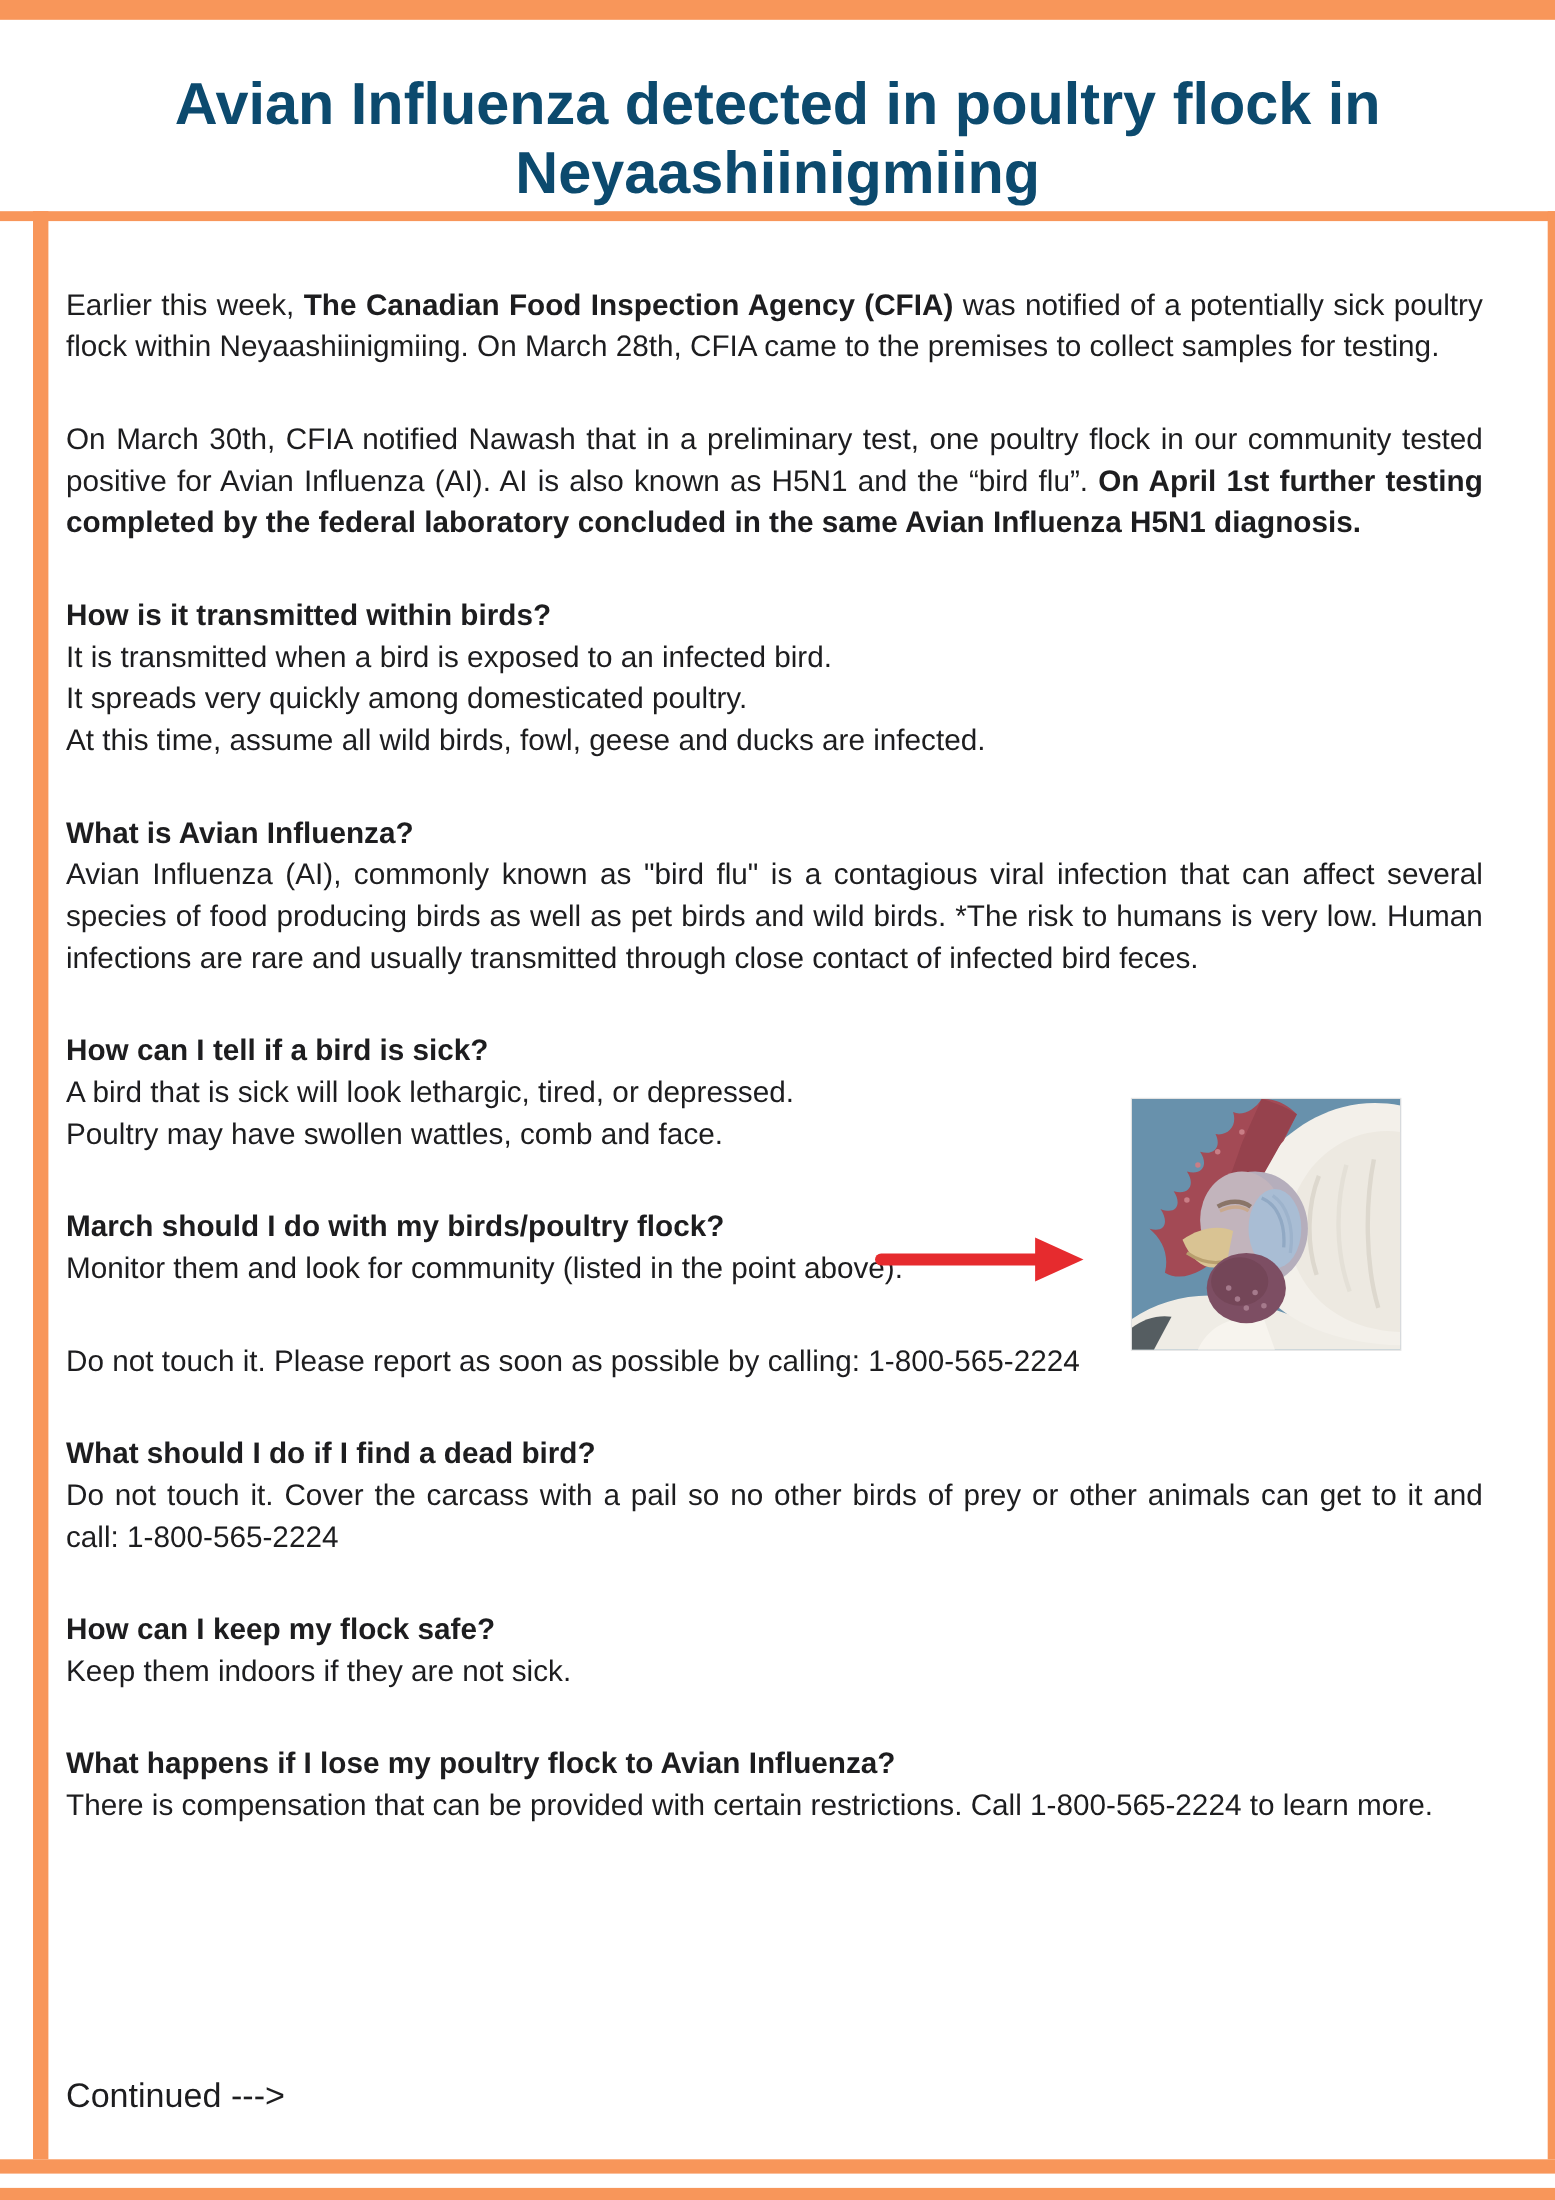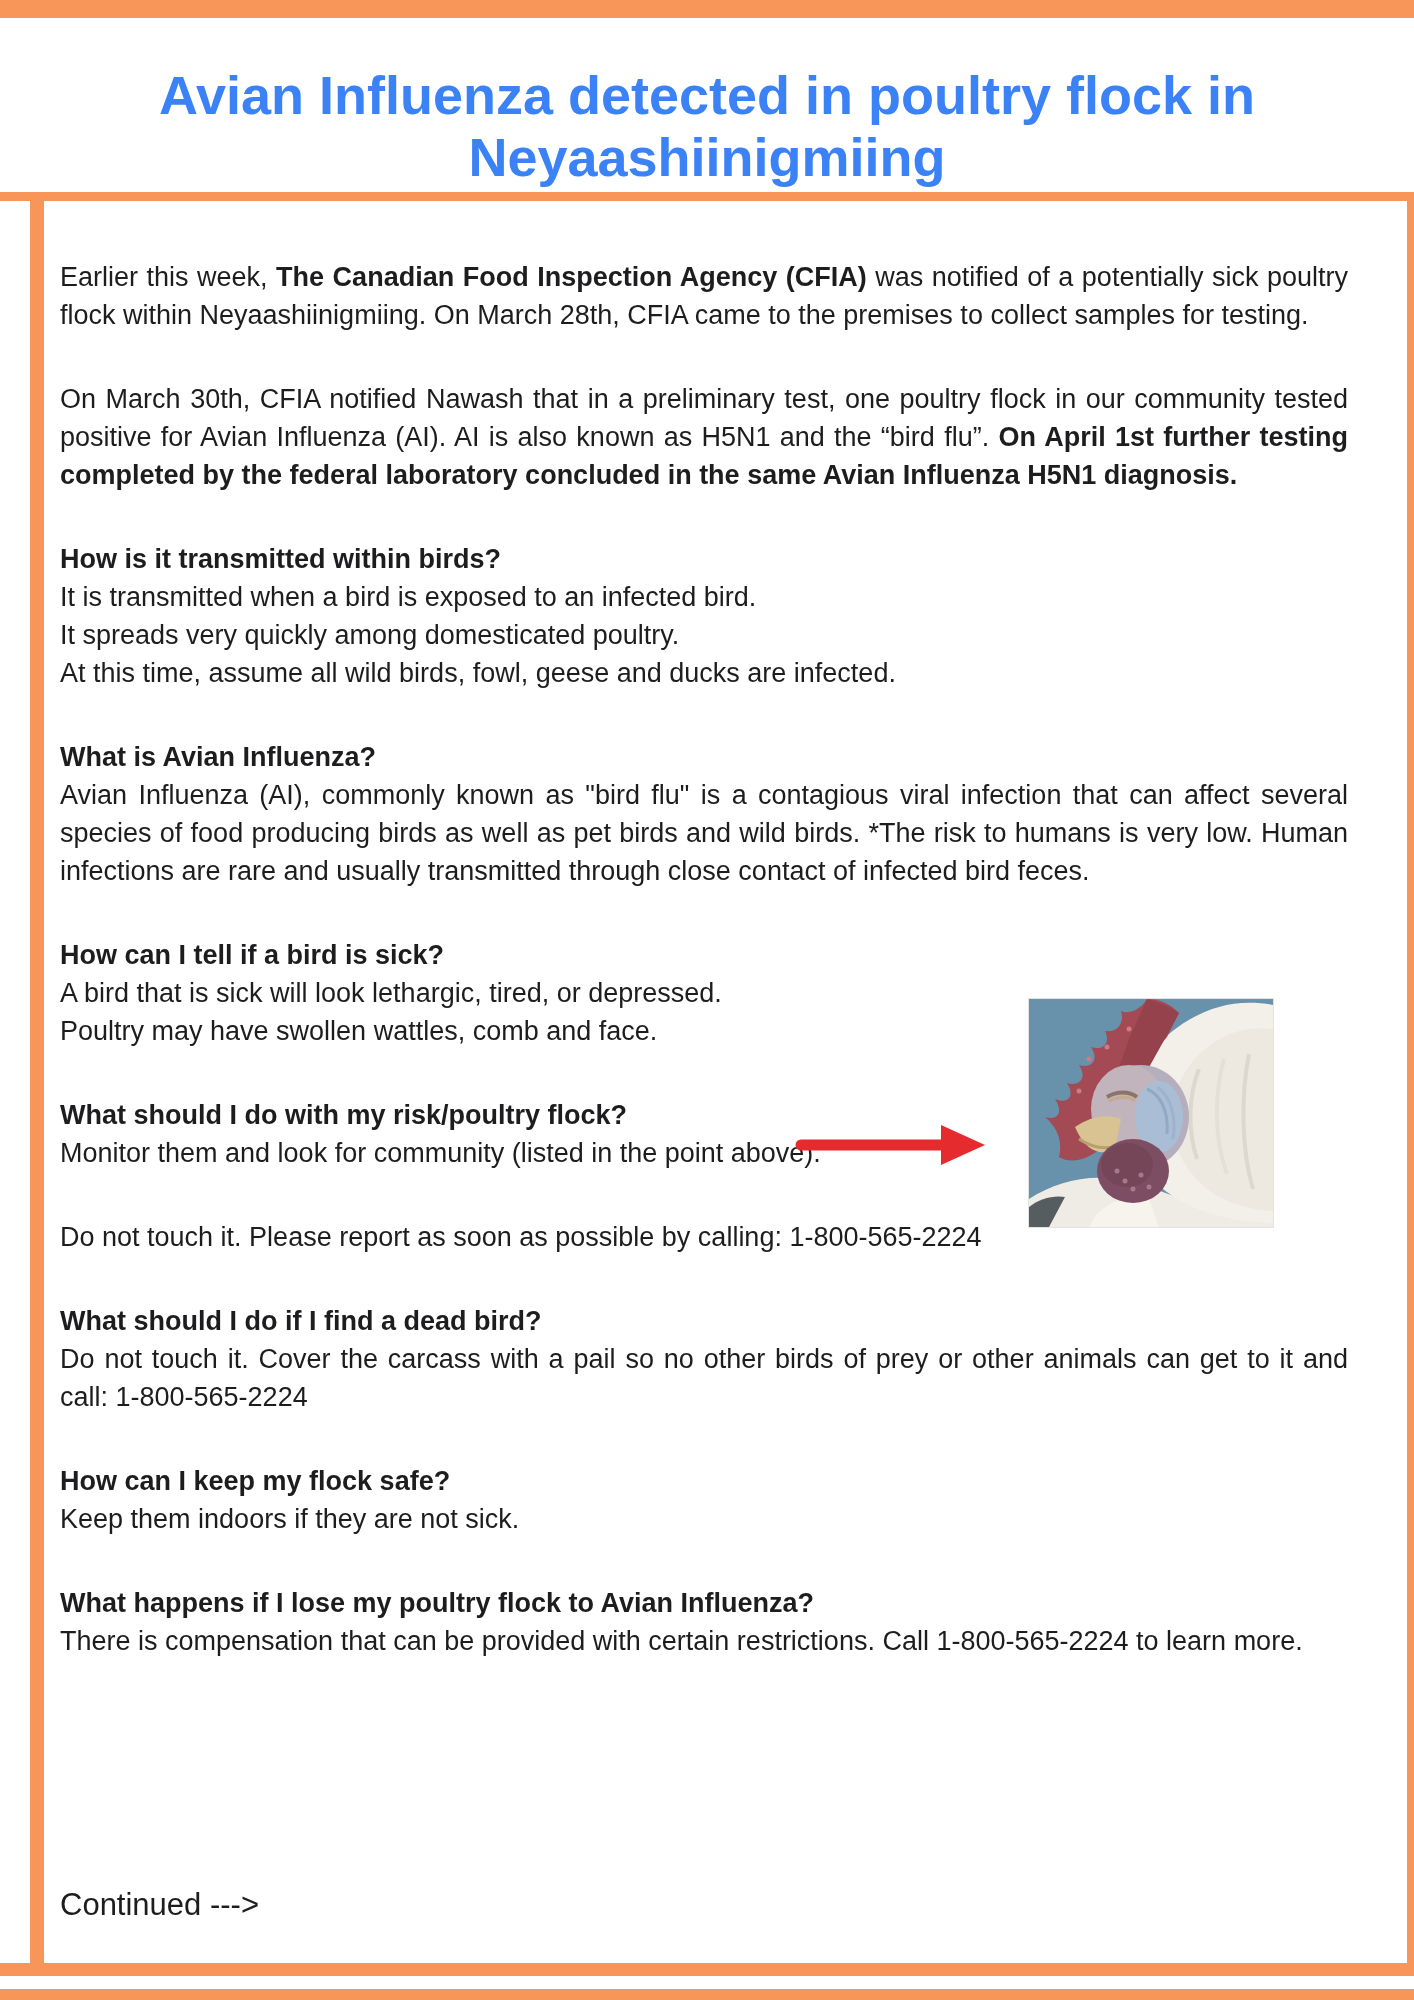--- a/index.html
+++ b/index.html
@@ -17,21 +17,21 @@
   .rule-title{position:absolute;left:0;top:192px;width:100%;height:9px;background:var(--orange);}
   .bar-left{position:absolute;left:30px;top:192px;width:14px;height:1771px;background:var(--orange);}
   .bar-right{position:absolute;right:0;top:192px;width:7px;height:1771px;background:var(--orange);}
   .rule-bottom{position:absolute;left:0;top:1963px;width:100%;height:13px;background:var(--orange);}
   .bar-bottom{position:absolute;left:0;top:1989px;width:100%;height:11px;background:var(--orange);}
   
   .title{
     position:absolute;left:0;top:28px;width:100%;
     text-align:center;
     font-size:54px;line-height:62px;font-weight:700;
-    letter-spacing:0px;color:#3b82f6;
+    letter-spacing:0px;color:#0c4a6e;
   }
   
   .content{
     position:absolute;left:60px;top:258px;width:1288px;
     font-size:27px;line-height:38px;
   }
   .block{margin:0 0 46px 0;}
   .block.justify .ptext{text-align:justify;}
   .qhead{font-weight:700;}
   .ptext .b{font-weight:700;margin-top:30px;}
@@ -78,21 +78,21 @@
       <div class="block justify">
         <div class="qhead">What is Avian Influenza?</div>
         <div class="ptext">Avian Influenza (AI), commonly known as "bird flu" is a contagious viral infection that can affect several species of food producing birds as well as pet birds and wild birds. *The risk to humans is very low. Human infections are rare and usually transmitted through close contact of infected bird feces.</div>
       </div>
       <div class="block">
         <div class="qhead">How can I tell if a bird is sick?</div>
         <div class="ptext">A bird that is sick will look lethargic, tired, or depressed.</div>
         <div class="ptext">Poultry may have swollen wattles, comb and face.</div>
       </div>
       <div class="block">
-        <div class="qhead">What should I do with my risk/poultry flock?</div>
+        <div class="qhead">March should I do with my birds/poultry flock?</div>
         <div class="ptext">Monitor them and look for community (listed in the point above).</div>
       </div>
       <div class="block">
         <div class="ptext">Do not touch it. Please report as soon as possible by calling: 1-800-565-2224</div>
       </div>
       <div class="block justify">
         <div class="qhead">What should I do if I find a dead bird?</div>
         <div class="ptext">Do not touch it. Cover the carcass with a pail so no other birds of prey or other animals can get to it and call: 1-800-565-2224</div>
       </div>
       <div class="block">

